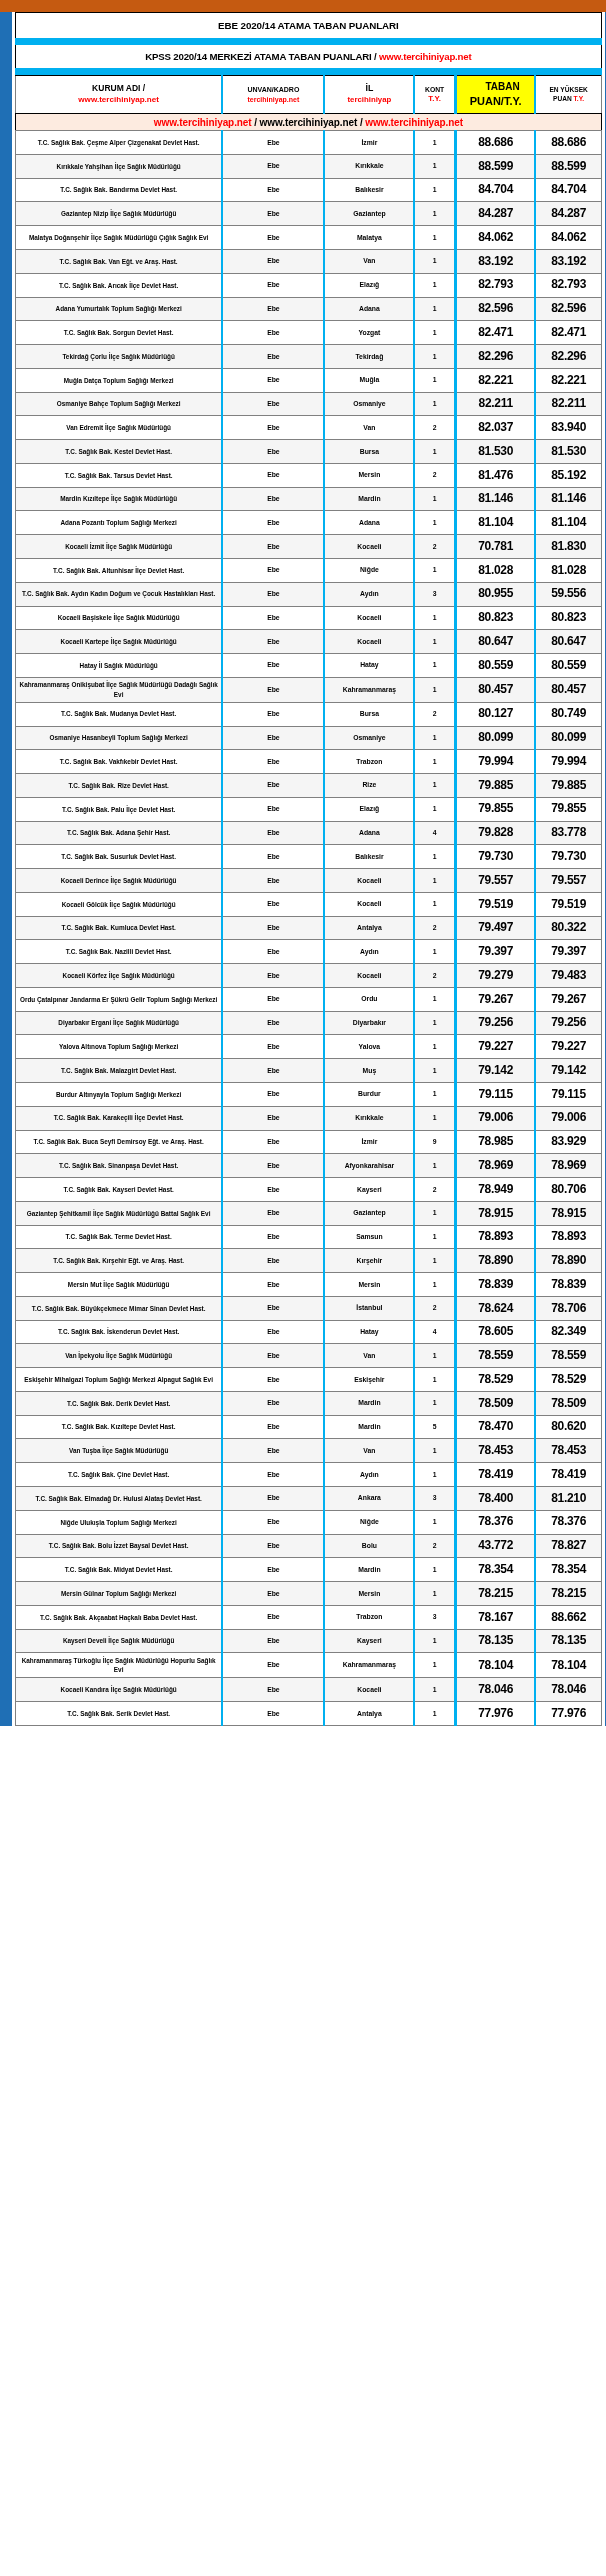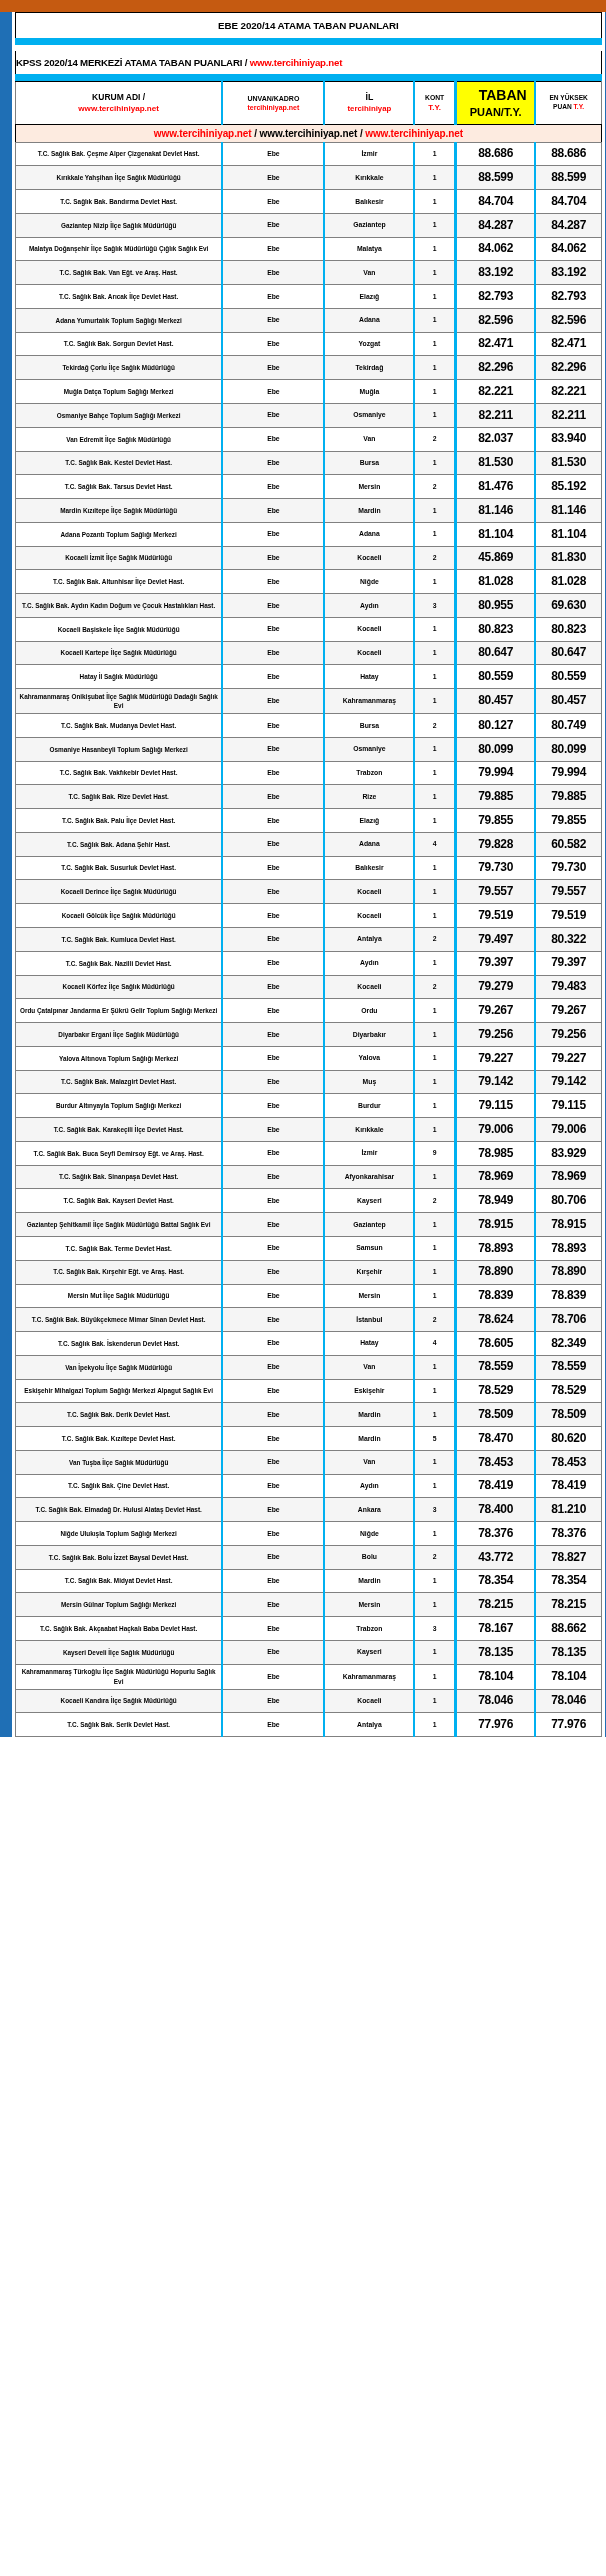--- a/index.html
+++ b/index.html
@@ -56,31 +56,30 @@
     border: 0.7px solid #000000;
     border-bottom: none;
     box-sizing: border-box;
   }
   .cyan-strip {
     height: 7.5px;
     background: #00b0f0;
     width: 100%;
   }
   .subtitle-banner {
-    text-align: left;
+    text-align: center;
     font-weight: bold;
     font-size: 9.7px;
     color: #000000;
     letter-spacing: -0.2px;
     padding: 6.1px 0 5.4px 0;
     background: #ffffff;
     border-left: 0.7px solid #000000;
     border-right: 0.7px solid #000000;
     box-sizing: border-box;
-    margin-top: 6px;
   }
   .subtitle-banner .url {
     color: #ff0000;
   }
 
   table.main {
     border-collapse: collapse;
     width: 100%;
     table-layout: fixed;
     font-size: 6.4px;
@@ -116,21 +115,21 @@
   thead th.unvan .hl1 { font-size: 7px; }
   thead th.unvan .hl2 { font-size: 7px; }
   thead th.il .hl1 { font-size: 8.8px; }
   thead th.il .hl2 { font-size: 7.8px; }
   thead th.kont .hl1 { font-size: 6.8px; }
   thead th.kont .hl2 { font-size: 7.8px; }
   thead th.taban {
     background: #ffff00;
     font-size: 8.5px;
   }
-  thead th.taban .hl1 { font-size: 14px; color: #000; margin-left: 14px; }
+  thead th.taban .hl1 { font-size: 10px; color: #000; margin-left: 14px; }
   thead th.taban .hl2 { font-size: 11px; color: #000; }
   thead th.enyuk .hl1 { font-size: 6.6px; }
   thead th.enyuk .hl2 { font-size: 6.6px; }
   thead th.enyuk .hl2 .blk { color: #000000; }
   thead th.enyuk .hl2 .red { color: #ff0000; }
 
   tr.promo td {
     background: #fdebe0;
     text-align: center;
     font-weight: bold;
@@ -363,38 +362,38 @@
               <td class="il sep-left">Adana</td>
               <td class="kont sep-left">1</td>
               <td class="taban sep-left2">81.104</td>
               <td class="enyuk sep-left">81.104</td>
             </tr>
             <tr class="data even">
               <td class="kurum">Kocaeli İzmit İlçe Sağlık Müdürlüğü</td>
               <td class="unvan sep-left">Ebe</td>
               <td class="il sep-left">Kocaeli</td>
               <td class="kont sep-left">2</td>
-              <td class="taban sep-left2">45.869</td>
+              <td class="taban sep-left2">70.781</td>
               <td class="enyuk sep-left">81.830</td>
             </tr>
             <tr class="data odd">
               <td class="kurum">T.C. Sağlık Bak. Altunhisar İlçe Devlet Hast.</td>
               <td class="unvan sep-left">Ebe</td>
               <td class="il sep-left">Niğde</td>
               <td class="kont sep-left">1</td>
               <td class="taban sep-left2">81.028</td>
               <td class="enyuk sep-left">81.028</td>
             </tr>
             <tr class="data even">
               <td class="kurum">T.C. Sağlık Bak. Aydın Kadın Doğum ve Çocuk Hastalıkları Hast.</td>
               <td class="unvan sep-left">Ebe</td>
               <td class="il sep-left">Aydın</td>
               <td class="kont sep-left">3</td>
               <td class="taban sep-left2">80.955</td>
-              <td class="enyuk sep-left">69.630</td>
+              <td class="enyuk sep-left">59.556</td>
             </tr>
             <tr class="data odd">
               <td class="kurum">Kocaeli Başiskele İlçe Sağlık Müdürlüğü</td>
               <td class="unvan sep-left">Ebe</td>
               <td class="il sep-left">Kocaeli</td>
               <td class="kont sep-left">1</td>
               <td class="taban sep-left2">80.823</td>
               <td class="enyuk sep-left">80.823</td>
             </tr>
             <tr class="data even">
@@ -460,21 +459,21 @@
               <td class="kont sep-left">1</td>
               <td class="taban sep-left2">79.855</td>
               <td class="enyuk sep-left">79.855</td>
             </tr>
             <tr class="data even">
               <td class="kurum">T.C. Sağlık Bak. Adana Şehir Hast.</td>
               <td class="unvan sep-left">Ebe</td>
               <td class="il sep-left">Adana</td>
               <td class="kont sep-left">4</td>
               <td class="taban sep-left2">79.828</td>
-              <td class="enyuk sep-left">60.582</td>
+              <td class="enyuk sep-left">83.778</td>
             </tr>
             <tr class="data odd">
               <td class="kurum">T.C. Sağlık Bak. Susurluk Devlet Hast.</td>
               <td class="unvan sep-left">Ebe</td>
               <td class="il sep-left">Balıkesir</td>
               <td class="kont sep-left">1</td>
               <td class="taban sep-left2">79.730</td>
               <td class="enyuk sep-left">79.730</td>
             </tr>
             <tr class="data even">

